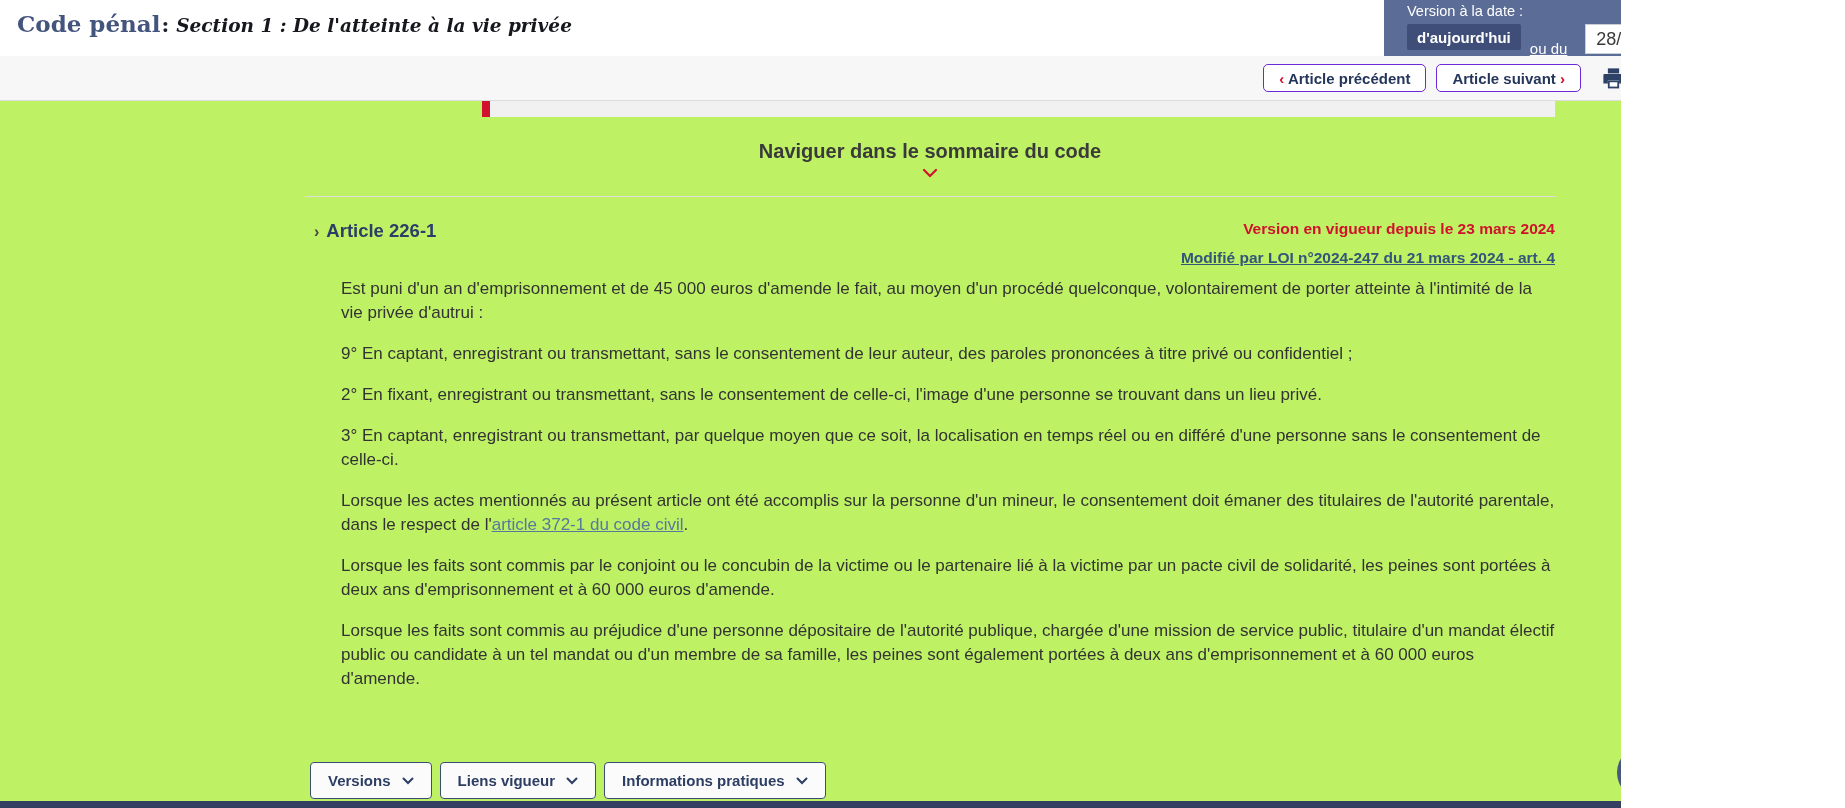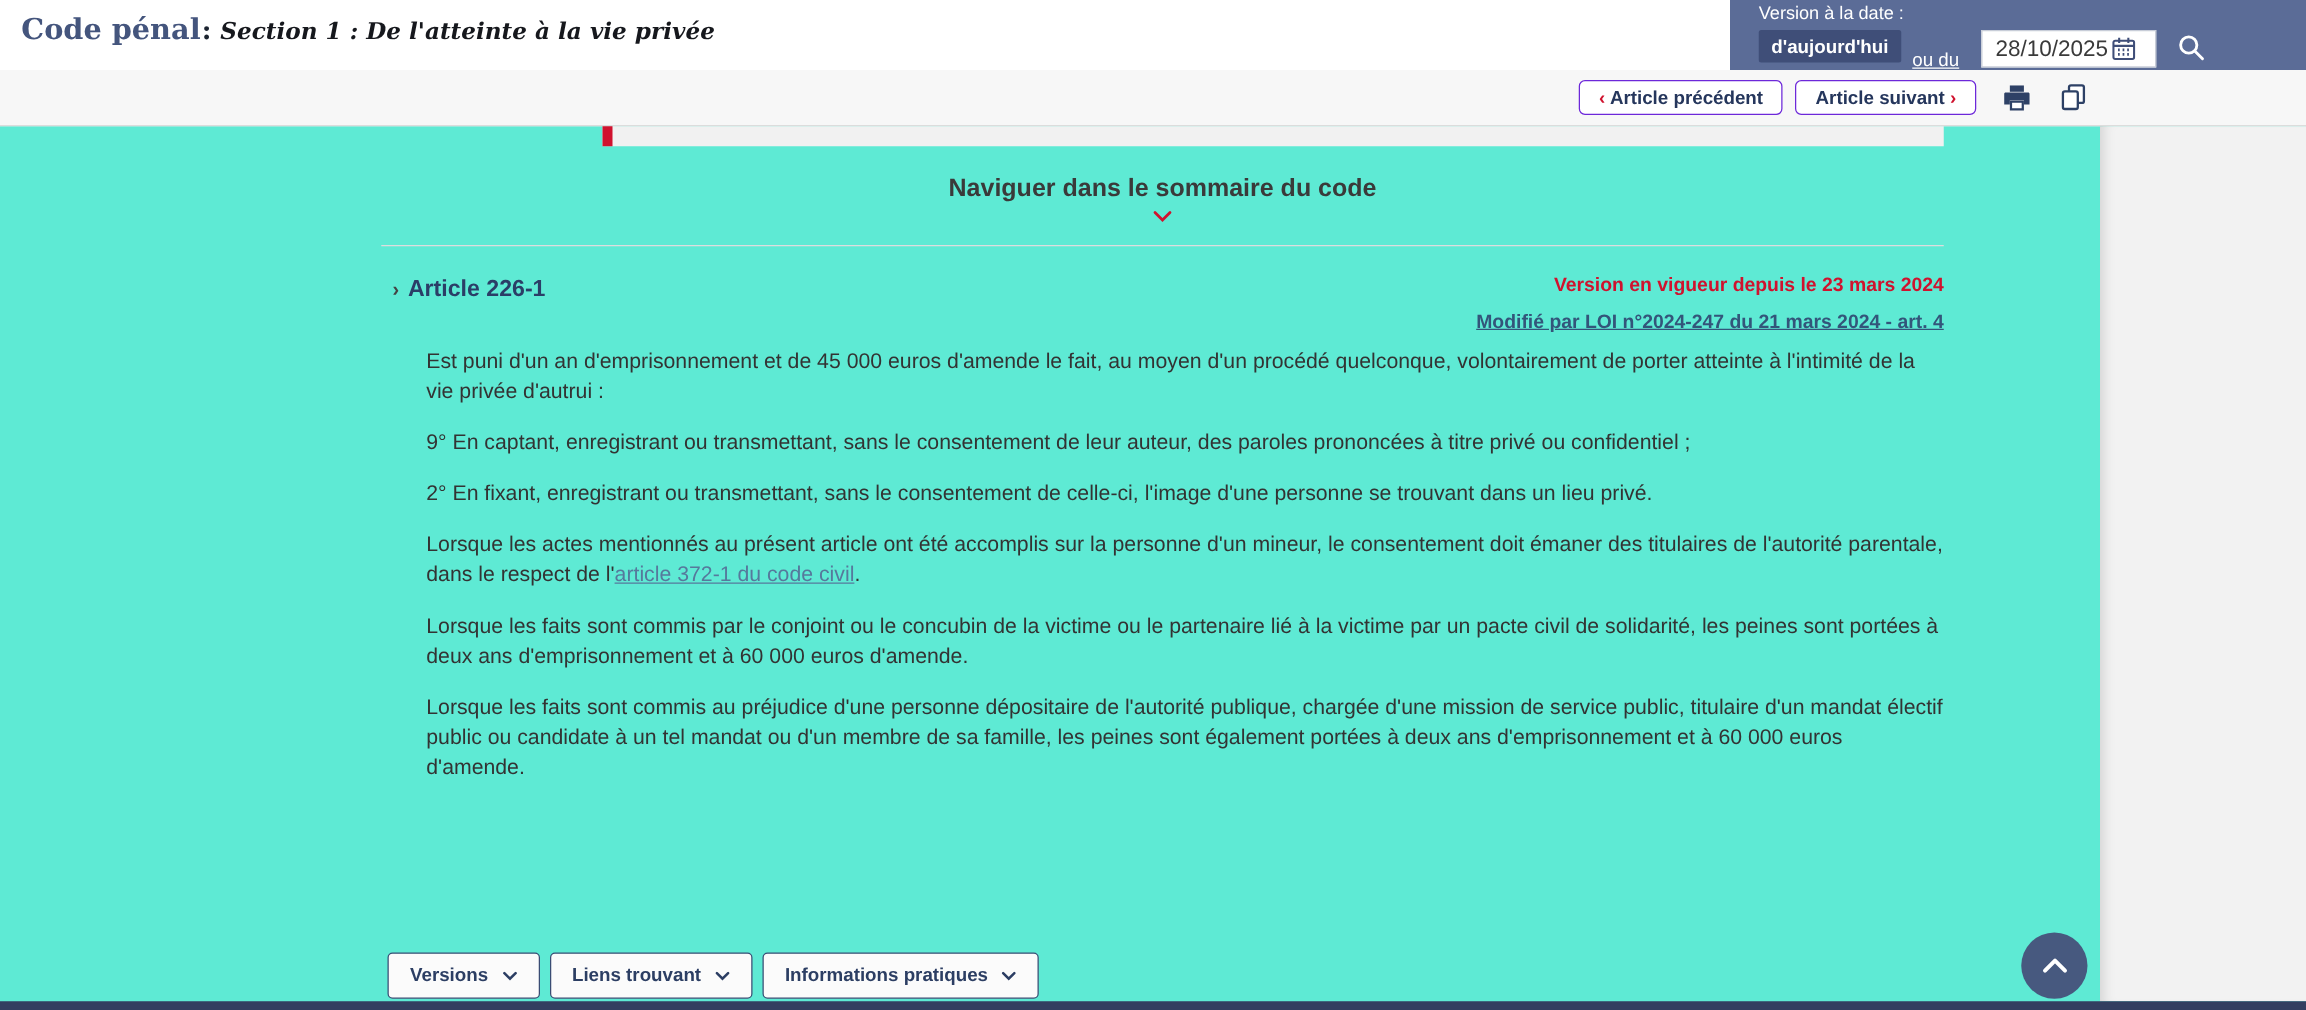--- a/index.html
+++ b/index.html
@@ -1,20 +1,20 @@
 <!DOCTYPE html>
 <html><head>
 <meta charset="utf-8">
 <style>
   * { box-sizing: border-box; margin: 0; padding: 0; }
   html, body { background: #ffffff; }
   body { font-family: "Liberation Sans", sans-serif; }
   .page {
-    position: relative; width: 1845px; height: 808px;
-    background: #5eead4; overflow: hidden;
+    position: relative; width: 1621px; height: 808px;
+    background: #bef264; overflow: hidden;
   }
 
   
   .top-header { position: absolute; left: 0; top: 0; width: 1845px; height: 56px; background: #ffffff; }
   .title-wrap { position: absolute; left: 17px; top: 10px; white-space: nowrap; }
   .code-title {
     font-family: "DejaVu Serif", serif; font-weight: bold;
     font-size: 23px; color: #44557d; text-decoration: none; cursor: pointer;
   }
   .title-sep { font-family: "DejaVu Serif", serif; font-weight: bold; font-size: 21px; color: #1c2430; margin-left: 1px; }
@@ -186,34 +186,35 @@
       <span class="art-title">Article 226-1</span>
     </div>
     <div class="vigueur">Version en vigueur depuis le 23 mars 2024</div>
     <a class="modif-link">Modifié par LOI n°2024-247 du 21 mars 2024 - art. 4</a>
   </div>
 
   <div class="paragraphs">
     <p>Est puni d'un an d'emprisonnement et de 45 000 euros d'amende le fait, au moyen d'un procédé quelconque, volontairement de porter atteinte à l'intimité de la vie privée d'autrui :</p>
     <p>9° En captant, enregistrant ou transmettant, sans le consentement de leur auteur, des paroles prononcées à titre privé ou confidentiel ;</p>
     <p>2° En fixant, enregistrant ou transmettant, sans le consentement de celle-ci, l'image d'une personne se trouvant dans un lieu privé.</p>
+    <p>3° En captant, enregistrant ou transmettant, par quelque moyen que ce soit, la localisation en temps réel ou en différé d'une personne sans le consentement de celle-ci.</p>
     <p><span>Lorsque les actes mentionnés au présent article ont été accomplis sur la personne d'un mineur, le consentement doit émaner des titulaires de l'autorité parentale, dans le respect de l'</span><a class="body-link">article 372-1 du code civil</a><span>.</span></p>
     <p>Lorsque les faits sont commis par le conjoint ou le concubin de la victime ou le partenaire lié à la victime par un pacte civil de solidarité, les peines sont portées à deux ans d'emprisonnement et à 60 000 euros d'amende.</p>
     <p>Lorsque les faits sont commis au préjudice d'une personne dépositaire de l'autorité publique, chargée d'une mission de service public, titulaire d'un mandat électif public ou candidate à un tel mandat ou d'un membre de sa famille, les peines sont également portées à deux ans d'emprisonnement et à 60 000 euros d'amende.</p>
   </div>
 
   <div class="footer-btns">
     <button class="drop-btn">
       <span>Versions</span>
       <svg width="12" height="8" viewBox="0 0 12 8" fill="none" stroke="#2c3e63" stroke-width="2" stroke-linecap="round">
           <polyline points="1.5,1.5 6,6 10.5,1.5"></polyline>
         </svg>
     </button>
     <button class="drop-btn">
-      <span>Liens trouvant</span>
+      <span>Liens vigueur</span>
       <svg width="12" height="8" viewBox="0 0 12 8" fill="none" stroke="#2c3e63" stroke-width="2" stroke-linecap="round">
           <polyline points="1.5,1.5 6,6 10.5,1.5"></polyline>
         </svg>
     </button>
     <button class="drop-btn">
       <span>Informations pratiques</span>
       <svg width="12" height="8" viewBox="0 0 12 8" fill="none" stroke="#2c3e63" stroke-width="2" stroke-linecap="round">
           <polyline points="1.5,1.5 6,6 10.5,1.5"></polyline>
         </svg>
     </button>

